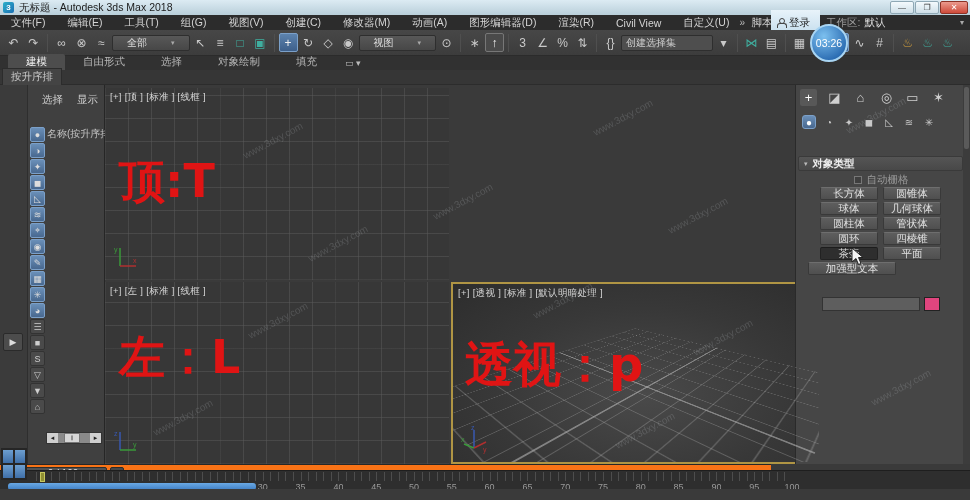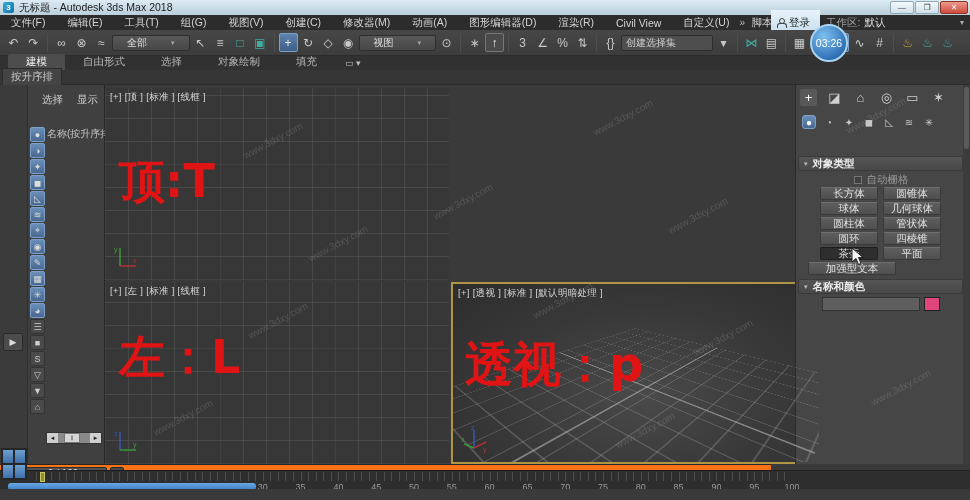--- a/index.html
+++ b/index.html
@@ -377,24 +377,20 @@
         <div class="objbtn">球体</div>
         <div class="objbtn">几何球体</div>
         <div class="objbtn">圆柱体</div>
         <div class="objbtn">管状体</div>
         <div class="objbtn">圆环</div>
         <div class="objbtn">四棱锥</div>
         <div class="objbtn pressed">茶壶</div>
         <div class="objbtn">平面</div>
       </div>
     <div class="objbtn widebtn">加强型文本</div>
-    <div class="rollout" style="top:194px">
-      <span class="tri">▾</span>
-      <span>名称和颜色</span>
-    </div>
     <div class="namefield"></div>
     <div class="swatch" id="swatch" style="background: rgb(224, 69, 126);"></div>
     <div class="cpscroll">
         <div></div>
       </div>
   </div>
 
   <div class="timerow">
     <span class="navbtn">‹</span>
     <span class="framebox">0 / 100</span>

